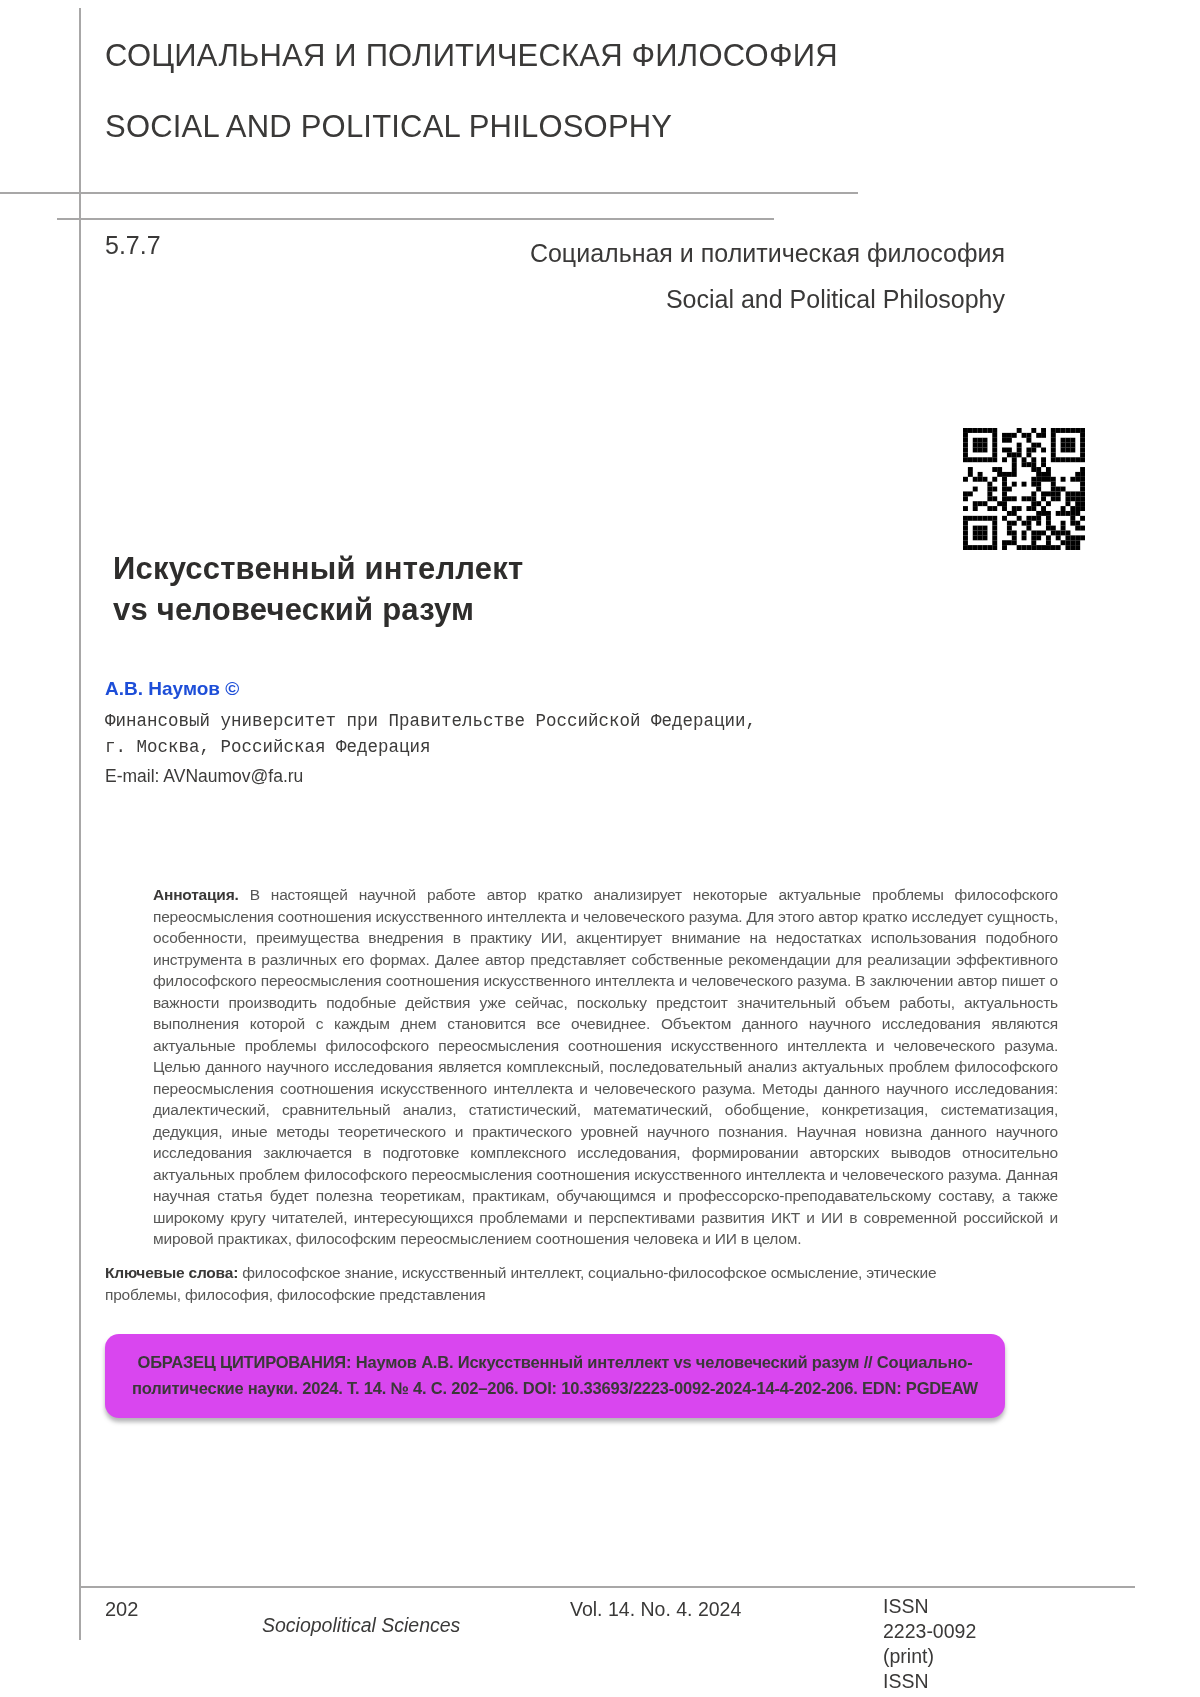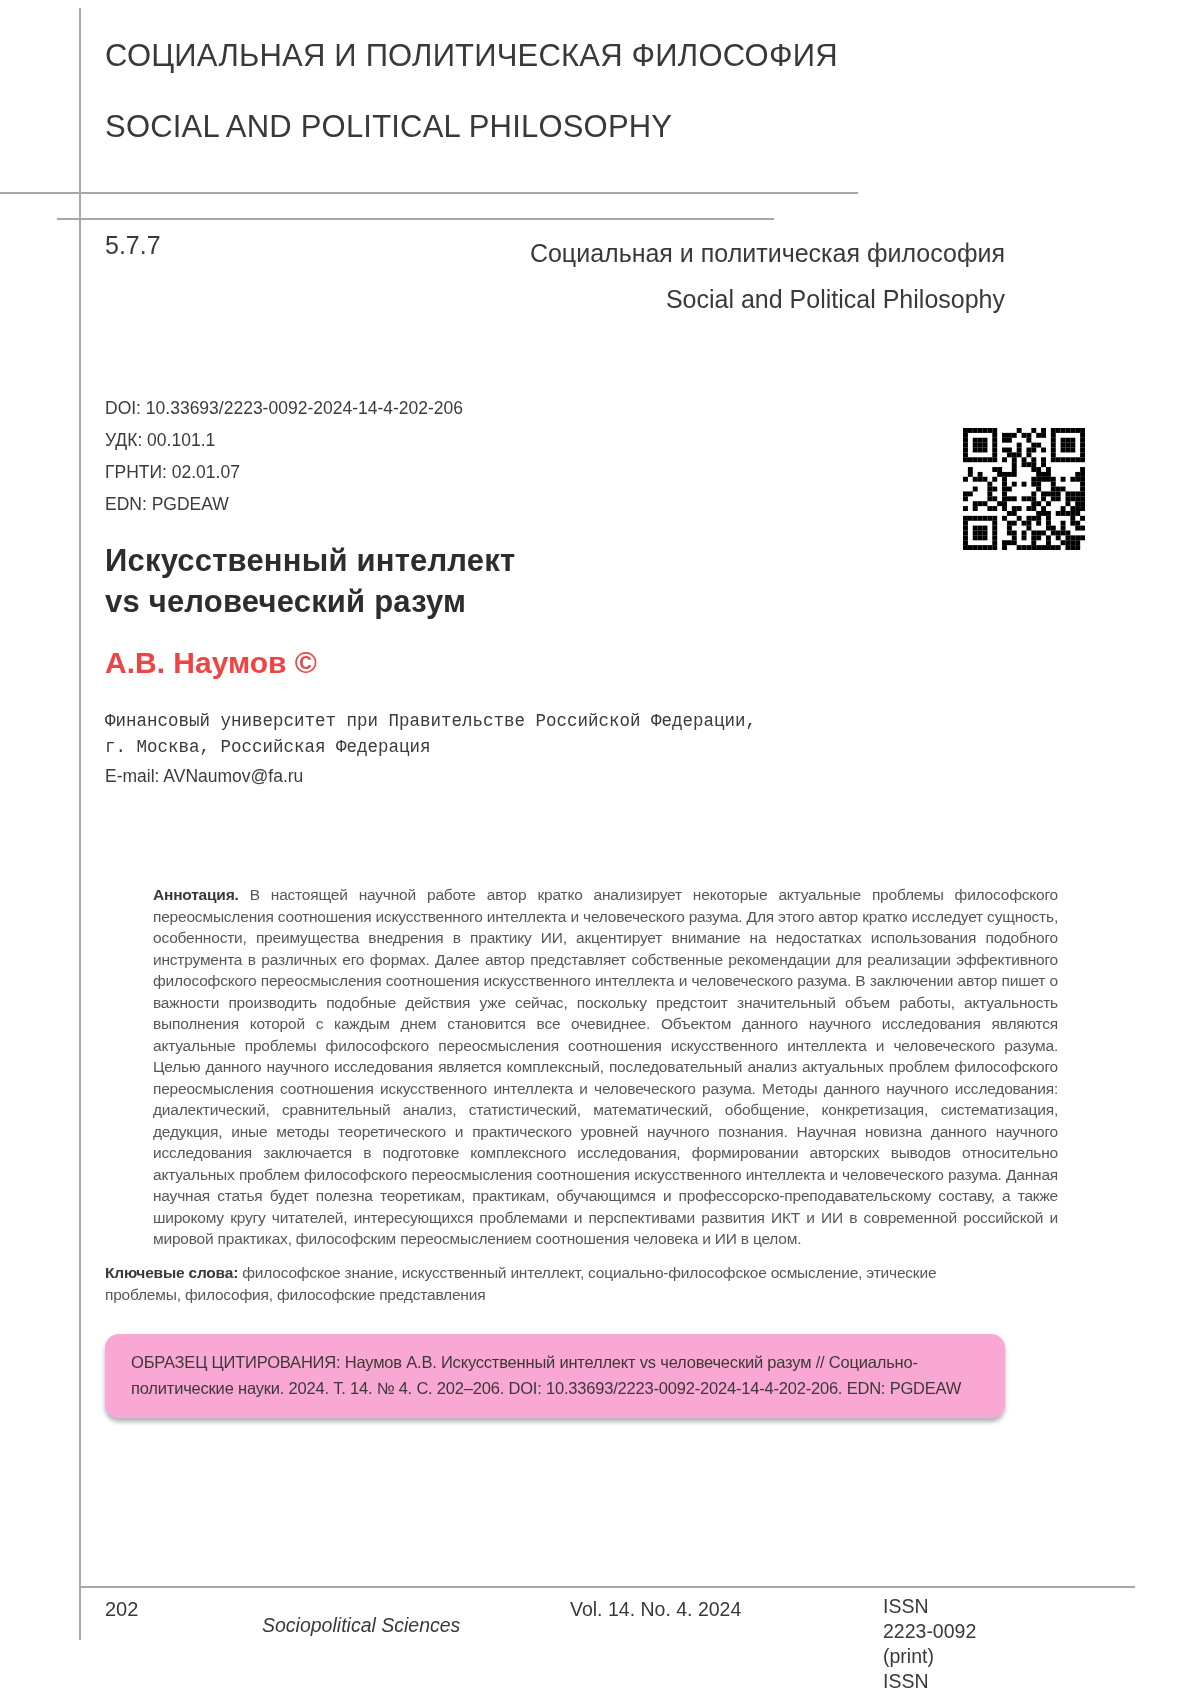--- a/index.html
+++ b/index.html
@@ -28,40 +28,40 @@
   .rubric-code{font-size:25px;color:#3a3938;line-height:1.2;}
   .rubric-names{text-align:right;font-size:25px;color:#3a3938;line-height:46px;}
 
   
   .ids-block{position:absolute;left:105px;top:392px;font-size:17.5px;line-height:32px;color:#3c3b3a;}
 
   
   .qr{position:absolute;left:963px;top:428px;width:122px;height:122px;}
 
   
-  .article-title{position:absolute;left:105px;top:540px;margin:0;font-size:31px;line-height:41px;font-weight:700;color:#2e2d2c;letter-spacing:0.2px;}
-  .author{position:absolute;left:105px;top:646px;font-size:30px;font-weight:700;color:#ef4444;}
+  .article-title{position:absolute;left:105px;top:540px;margin:8px;font-size:31px;line-height:41px;font-weight:700;color:#2e2d2c;letter-spacing:0.2px;}
+  .author{position:absolute;left:105px;top:678px;font-size:19px;font-weight:700;color:#1d4ed8;}
   .affiliation{position:absolute;left:105px;top:708px;font-size:17.5px;line-height:26px;color:#3c3b3a;font-family:Liberation Mono, monospace;}
   .email{position:absolute;left:105px;top:766px;font-size:17.5px;color:#3c3b3a;}
 
   
   .abstract{position:absolute;left:105px;top:884px;width:905px;font-size:15.5px;line-height:21.5px;
     text-align:justify;color:#575756;letter-spacing:-0.2px;margin-left:48px;}
   .abstract .lead{font-weight:700;color:#3a3938;}
   .keywords{position:absolute;left:105px;top:1262px;width:905px;font-size:15.5px;line-height:21.5px;
     text-align:left;color:#575756;letter-spacing:-0.2px;}
   .keywords .lead{font-weight:700;color:#3a3938;}
 
   
   .citation-box{
     position:absolute;left:105px;top:1334px;width:848px;
-    background:#f9a8d4;border-radius:14px;
+    background:#d946ef;border-radius:14px;
     padding:15px 26px 17px 26px;
     box-shadow:0 4px 4px rgba(90,90,95,0.45);
-    font-size:16.5px;line-height:26px;font-weight:400;color:#3a3938;letter-spacing:-0.2px;
+    font-size:16.5px;line-height:26px;font-weight:700;color:#3a3938;letter-spacing:-0.2px;text-align:center;
   }
 
   
   .footer{position:absolute;left:0;top:1594px;width:980px;height:60px;font-size:19.5px;color:#3a3938;}
   .page-number{position:absolute;left:105px;top:4px;font-size:20px;}
   .journal-name{position:absolute;left:262px;top:20px;font-style:italic;}
   .volume-info{position:absolute;left:570px;top:4px;}
   .issn-block{position:absolute;left:883px;top:0;line-height:25px;}
 </style>
 </head>
@@ -79,26 +79,20 @@
   </div>
 
   <div class="rubric-row">
     <div class="rubric-code">5.7.7</div>
     <div class="rubric-names">
       <div>Социальная и политическая философия</div>
       <div>Social and Political Philosophy</div>
     </div>
   </div>
 
-  <div class="ids-block">
-    <div>DOI: 10.33693/2223-0092-2024-14-4-202-206</div>
-    <div>УДК: 00.101.1</div>
-    <div>ГРНТИ: 02.01.07</div>
-    <div>EDN: PGDEAW</div>
-  </div>
 
   <div class="qr">
     <svg id="qr-svg" width="122" height="122" viewBox="0 0 122 122" xmlns="http://www.w3.org/2000/svg">
         <rect x="0.00" y="0.00" width="4.93" height="4.93" fill="#000000"></rect>
         <rect x="4.88" y="0.00" width="4.93" height="4.93" fill="#000000"></rect>
         <rect x="9.76" y="0.00" width="4.93" height="4.93" fill="#000000"></rect>
         <rect x="14.64" y="0.00" width="4.93" height="4.93" fill="#000000"></rect>
         <rect x="19.52" y="0.00" width="4.93" height="4.93" fill="#000000"></rect>
         <rect x="24.40" y="0.00" width="4.93" height="4.93" fill="#000000"></rect>
         <rect x="29.28" y="0.00" width="4.93" height="4.93" fill="#000000"></rect>

